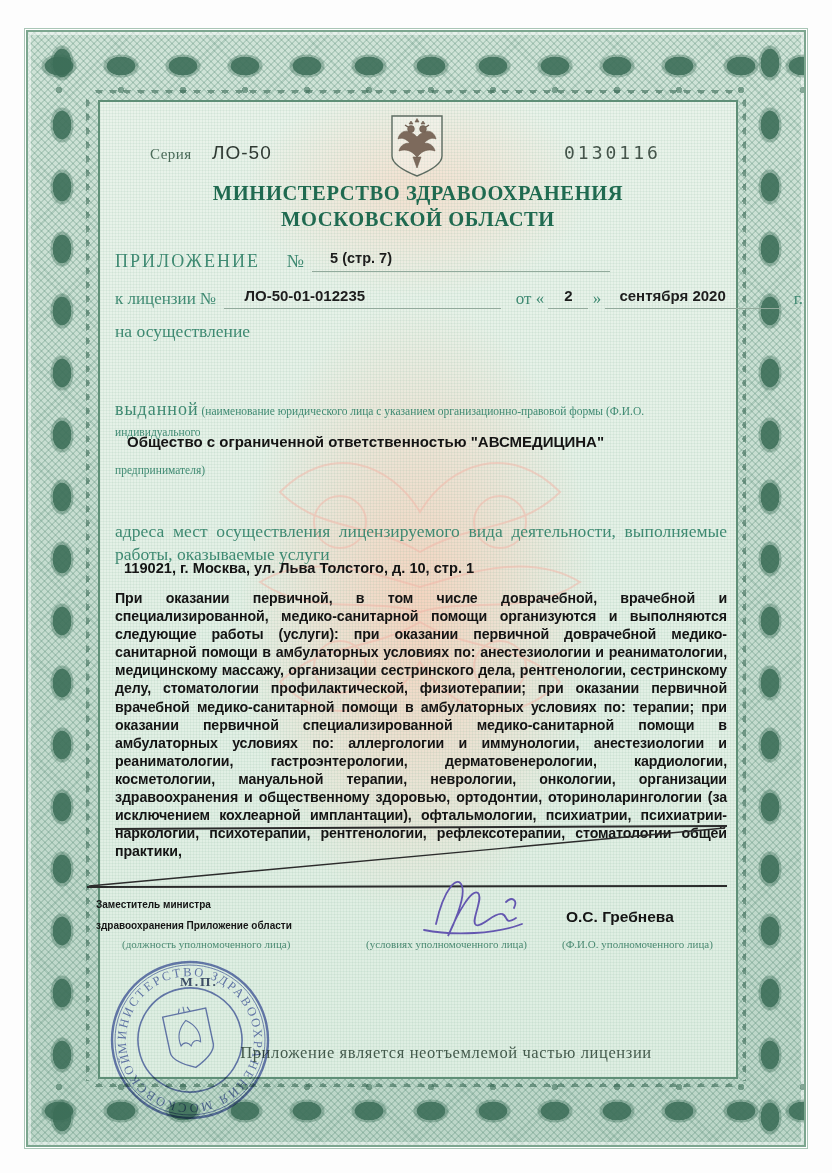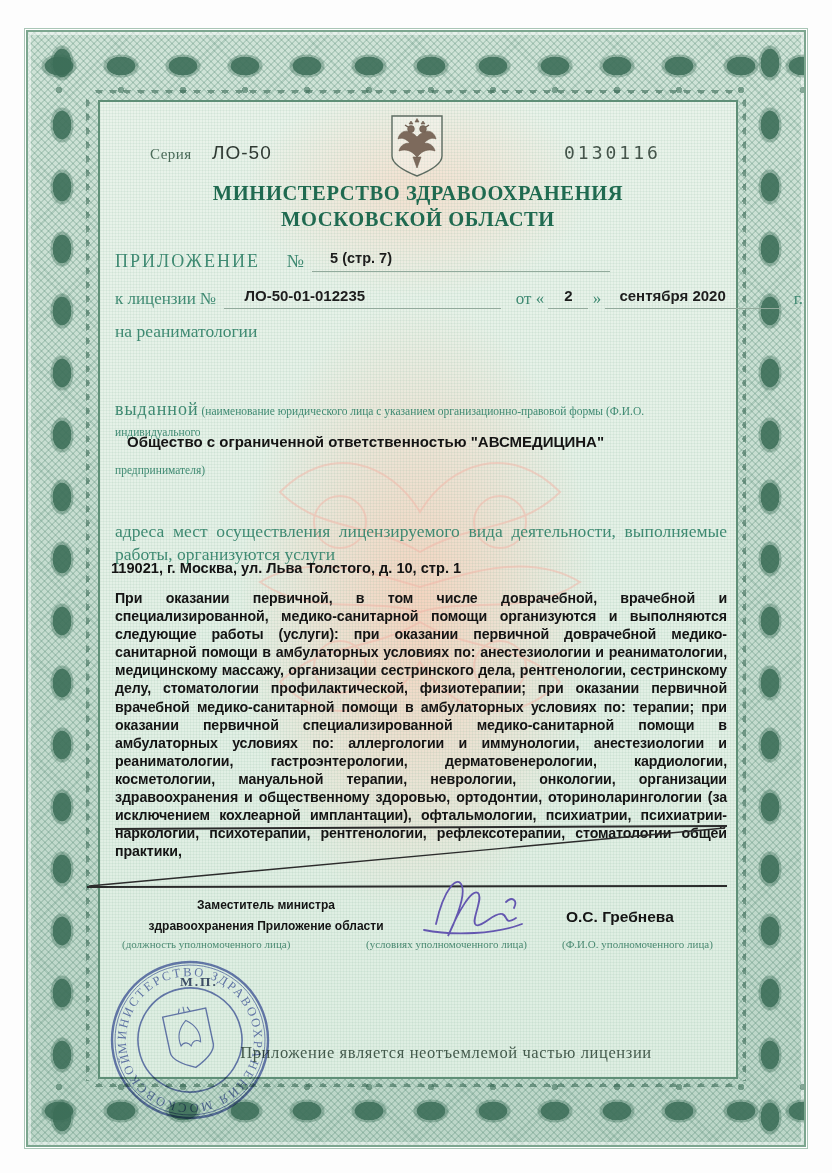--- a/index.html
+++ b/index.html
@@ -95,29 +95,29 @@
   .g-suffix{margin-left:8px;}
 
   .act-label{position:absolute;left:15px;top:219px;font-size:17.5px;}
   .act-text{position:absolute;left:27px;top:240px;width:594px;font-family:"Liberation Sans",sans-serif;font-weight:bold;font-size:14.6px;line-height:19.5px;color:#171717;}
   .issued-row{position:absolute;left:15px;top:297px;width:612px;font-size:11.5px;line-height:21px;}
   .issued-label{font-size:18px;letter-spacing:1px;}
   .issued-cap2{position:absolute;left:15px;top:320px;font-size:11.5px;margin-top:42px;}
   .org{position:absolute;left:27px;top:331px;font-family:"Liberation Sans",sans-serif;font-weight:bold;font-size:15px;color:#141414;}
 
   .addr-label{position:absolute;left:15px;top:418px;width:612px;font-size:17.5px;line-height:23px;text-align:justify;}
-  .addr-value{position:absolute;left:11px;top:458px;font-family:"Liberation Sans",sans-serif;font-weight:bold;font-size:14.6px;color:#141414;}
+  .addr-value{position:absolute;left:24px;top:458px;font-family:"Liberation Sans",sans-serif;font-weight:bold;font-size:14.6px;color:#141414;}
 
   .works{position:absolute;left:15px;top:487px;width:612px;font-family:"Liberation Sans",sans-serif;font-weight:bold;font-size:14.2px;line-height:18.1px;color:#141414;text-align:justify;letter-spacing:-.1px;}
   .works::after{content:"";display:inline-block;width:100%;}
 
   .zline{position:absolute;left:-17px;top:722px;width:646px;height:68px;}
 
   
-  .sig-pos{position:absolute;left:-4px;top:793px;width:340px;font-family:"Liberation Sans",sans-serif;font-weight:bold;font-size:12px;line-height:20.5px;color:#141414;text-align:center;}
+  .sig-pos{position:absolute;left:-4px;top:793px;width:340px;font-family:"Liberation Sans",sans-serif;font-weight:bold;font-size:10px;line-height:20.5px;color:#141414;}
   .sig-name{position:absolute;left:466px;top:806px;font-family:"Liberation Sans",sans-serif;font-weight:bold;font-size:15.5px;color:#141414;}
   .cap{position:absolute;font-size:11px;color:#4b8a72;white-space:nowrap;}
   .cap1{left:22px;top:836px;}
   .cap2{left:266px;top:836px;}
   .cap3{left:462px;top:836px;}
   .sig-scribble{position:absolute;left:318px;top:770px;width:120px;height:72px;}
 
   
   .stamp{position:absolute;left:0px;top:848px;width:180px;height:180px;opacity:.8;transform:rotate(-12deg);mix-blend-mode:multiply;}
   .mp{position:absolute;left:80px;top:872px;font-size:13.5px;font-weight:bold;color:#3d4e66;letter-spacing:2px;}
@@ -184,30 +184,30 @@
     <div class="lic-row">
       <span class="green">к лицензии №</span>
       <span class="u lic-u"><span class="lic-val">ЛО-50-01-012235</span></span>
       <span class="green lic-from">от «</span>
       <span class="u day-u"><span class="bold-val">2</span></span>
       <span class="green">»</span>
       <span class="u month-u"><span class="bold-val">сентября 2020</span></span>
       <span class="green g-suffix">г.</span>
     </div>
 
-    <div class="green act-label">на реаниматологии</div>
+    <div class="green act-label">на осуществление</div>
 
     <div class="issued-row">
       <span class="green issued-label">выданной</span>
       <span class="green">(наименование юридического лица с указанием организационно-правовой формы (Ф.И.О. индивидуального</span>
     </div>
     <div class="green issued-cap2">предпринимателя)</div>
     <div class="org">Общество с ограниченной ответственностью "АВСМЕДИЦИНА"</div>
 
-    <div class="green addr-label">адреса мест осуществления лицензируемого вида деятельности, выполняемые работы, организуются услуги</div>
+    <div class="green addr-label">адреса мест осуществления лицензируемого вида деятельности, выполняемые работы, оказываемые услуги</div>
     <div class="addr-value">119021, г. Москва, ул. Льва Толстого, д. 10, стр. 1</div>
 
     <div class="works">При оказании первичной, в том числе доврачебной, врачебной и специализированной, медико-санитарной помощи организуются и выполняются следующие работы (услуги): при оказании первичной доврачебной медико-санитарной помощи в амбулаторных условиях по: анестезиологии и реаниматологии, медицинскому массажу, организации сестринского дела, рентгенологии, сестринскому делу, стоматологии профилактической, физиотерапии; при оказании первичной врачебной медико-санитарной помощи в амбулаторных условиях по: терапии; при оказании первичной специализированной медико-санитарной помощи в амбулаторных условиях по: аллергологии и иммунологии, анестезиологии и реаниматологии, гастроэнтерологии, дерматовенерологии, кардиологии, косметологии, мануальной терапии, неврологии, онкологии, организации здравоохранения и общественному здоровью, ортодонтии, оториноларингологии (за исключением кохлеарной имплантации), офтальмологии, психиатрии, психиатрии-наркологии, психотерапии, рентгенологии, рефлексотерапии, стоматологии общей практики,</div>
 
     <svg class="zline" viewBox="0 0 646 68">
       <line x1="32" y1="5" x2="644" y2="2" stroke="#2b2b2b" stroke-width="2"></line>
       <line x1="6" y1="62" x2="642" y2="4" stroke="#2b2b2b" stroke-width="1.4"></line>
       <line x1="4" y1="63" x2="644" y2="62" stroke="#2b2b2b" stroke-width="2"></line>
     </svg>
 

